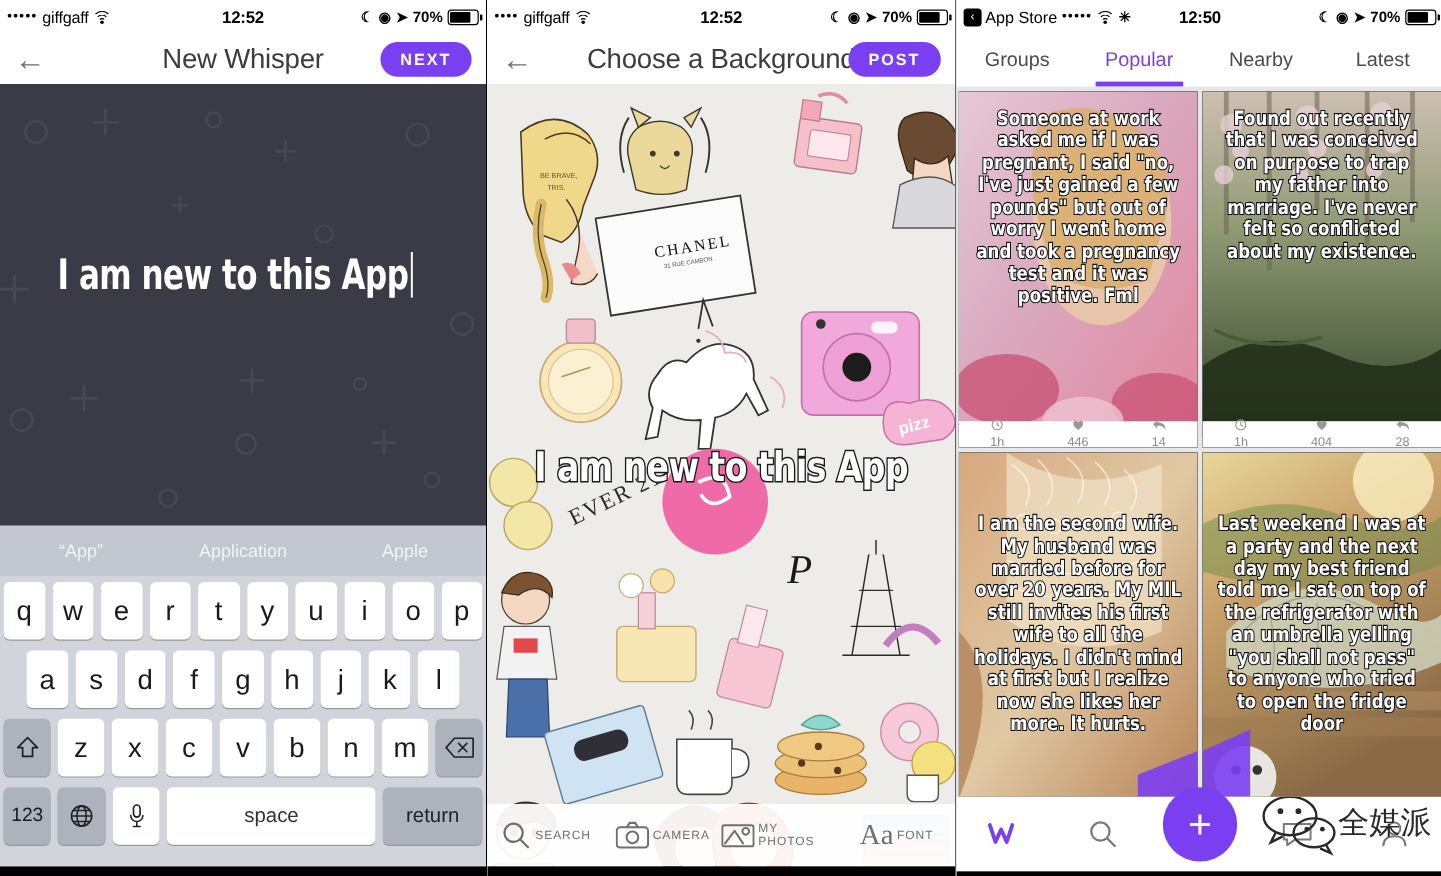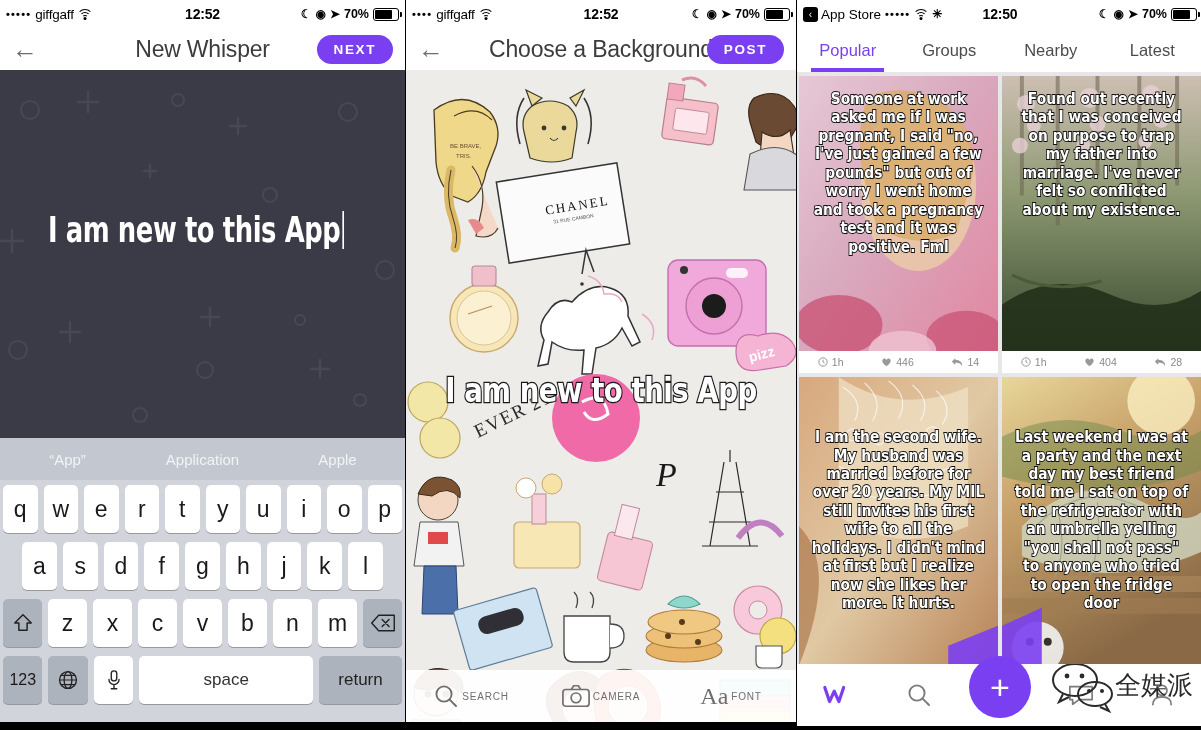--- a/index.html
+++ b/index.html
@@ -89,21 +89,21 @@
     display:grid;grid-template-columns:1fr 1fr;gap:4px;overflow:hidden;}
   .card{background:#222;position:relative;overflow:hidden;display:flex;flex-direction:column;}
   .card .img{position:absolute;inset:0;}
   .card .ctext{position:relative;z-index:2;flex:1;display:flex;align-items:center;justify-content:center;
     text-align:center;padding:8px 6px;color:#fff;font-size:16.5px;line-height:1.12;font-weight:700;
     font-family:"DejaVu Sans Condensed","Liberation Sans",sans-serif;
     -webkit-text-stroke:1.8px #111;paint-order:stroke fill;transform:scaleX(.93);}
   .card.top .ctext{align-items:flex-start;padding-top:14px;}
   .meta{position:relative;z-index:3;height:22px;background:#fff;display:flex;align-items:center;
     justify-content:space-around;font-size:10.5px;color:#8a8a8a;}
-  .meta span{display:inline-flex;align-items:center;gap:4px;}
+  .meta span{display:inline-flex;align-items:center;gap:4px;flex-direction:column;}
 
   .tabbar3{height:62px;background:#fff;display:flex;align-items:center;position:relative;}
   .tb3{flex:1;display:flex;align-items:center;justify-content:center;}
   .fab{position:absolute;left:50%;transform:translateX(-50%);bottom:8px;width:62px;height:62px;
     border-radius:50%;background:#7b3ff2;display:flex;align-items:center;justify-content:center;
     color:#fff;font-size:34px;font-weight:300;line-height:1;}
   .wmark{position:absolute;right:4px;bottom:4px;width:150px;height:58px;pointer-events:none;}
 
   .divider{width:1px;background:#000;flex:0 0 1px;height:730px;}
 </style>
@@ -453,20 +453,28 @@
         </div>
         <div class="tb-item">
           <svg width="28" height="24" viewBox="0 0 30 24">
             <rect x="1" y="5" width="28" height="18" rx="3" fill="none" stroke="#6f6f6f" stroke-width="1.8"></rect>
             <path d="M10 5 l2.5 -4 h5 L20 5" fill="none" stroke="#6f6f6f" stroke-width="1.8"></path>
             <circle cx="15" cy="14" r="5.2" fill="none" stroke="#6f6f6f" stroke-width="1.8"></circle>
           </svg>
           <span class="lbl">CAMERA</span>
         </div>
         <div class="tb-item">
+          <svg width="28" height="24" viewBox="0 0 30 24">
+            <rect x="1" y="3" width="28" height="19" rx="2" fill="none" stroke="#6f6f6f" stroke-width="1.8"></rect>
+            <path d="M3 20 L12 8 L20 20" fill="none" stroke="#6f6f6f" stroke-width="1.8" stroke-linejoin="round"></path>
+            <circle cx="22" cy="8.5" r="3" fill="none" stroke="#6f6f6f" stroke-width="1.8"></circle>
+          </svg>
+          <span class="lbl">MY PHOTOS</span>
+        </div>
+        <div class="tb-item">
           <span style="font-size:24px;color:#6f6f6f;line-height:1;font-family:'Liberation Serif',serif">Aa</span>
           <span class="lbl">FONT</span>
         </div>
       </div>
       <div class="blackbar" style="position:absolute;left:0;right:0;bottom:0;"></div>
     </div>
   </div>
 
   <div class="divider"></div>
 
@@ -493,22 +501,22 @@
         <span class="glyph">◉</span>
         <span class="glyph">➤</span>
         <span style="font-size:12.5px">70%</span>
         <span class="batt">
             <i></i>
           </span>
       </div>
     </div>
 
     <div class="tabs">
+      <div class="tab">Groups</div>
       <div class="tab active">Popular</div>
-      <div class="tab">Groups</div>
       <div class="tab">Nearby</div>
       <div class="tab">Latest</div>
     </div>
 
     <div class="feed">
 
       <div class="card top">
         <svg class="img" viewBox="0 0 200 290" preserveAspectRatio="none">
           <defs>
               <linearGradient id="g1" x1="0" y1="0" x2="1" y2="1">

